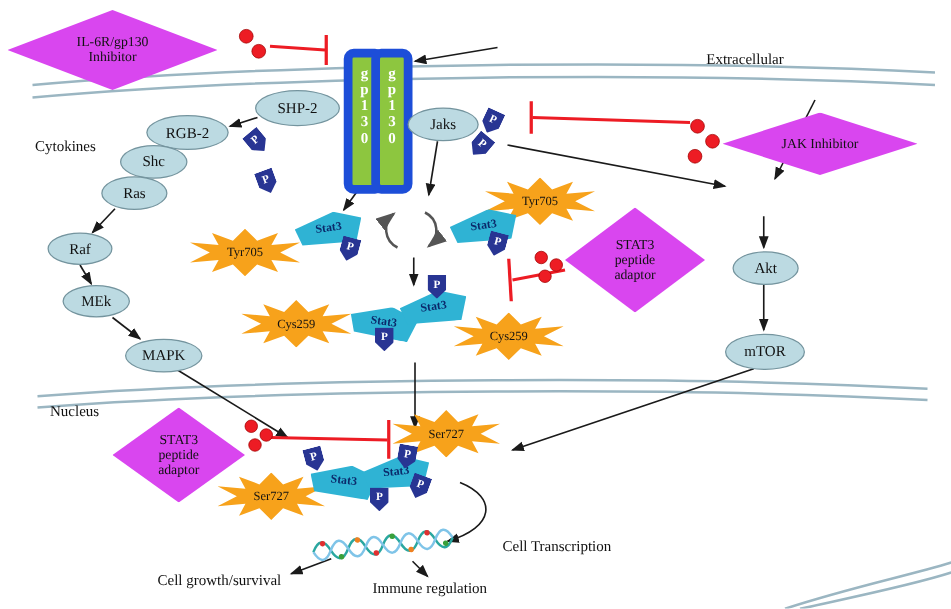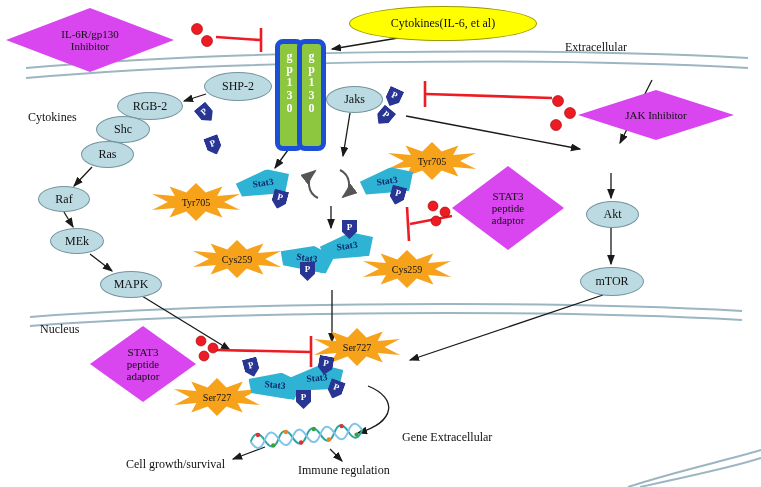--- a/index.html
+++ b/index.html
@@ -19,21 +19,21 @@
          clip-path:polygon(50% 0%,61% 25%,80% 9%,74% 34%,100% 29%,82% 50%,100% 71%,74% 66%,80% 91%,61% 75%,50% 100%,39% 75%,20% 91%,26% 66%,0% 71%,18% 50%,0% 29%,26% 34%,20% 9%,39% 25%);
          display:flex;align-items:center;justify-content:center;font-size:10px;color:#111;z-index:3}
   .pflag{position:absolute;width:15px;height:19px;background:#283593;
          clip-path:polygon(0 0,100% 0,100% 62%,50% 100%,0 62%);
          color:#fff;font-size:9px;font-weight:bold;display:flex;align-items:flex-start;
          justify-content:center;padding-top:2px;box-sizing:border-box;z-index:5}
   .stat3{position:absolute;width:54px;height:26px;background:#2FB3D4;
          clip-path:polygon(0 38%,60% 0,100% 30%,88% 100%,8% 90%);
          display:flex;align-items:center;justify-content:center;
          font-size:9.5px;font-weight:bold;color:#0b2a6b;z-index:4}
-  .gp130{position:absolute;width:19px;height:102px;background:#8DC63F;border:5px solid #1d4ed8;
+  .gp130{position:absolute;width:19px;height:102px;background:#8DC63F;border:7px solid #1d4ed8;
          border-radius:8px;display:flex;align-items:flex-start;justify-content:center;z-index:2}
   .gp130 span{width:11px;word-break:break-all;line-height:1.08;font-size:12px;font-weight:bold;
          color:#fff;text-align:center;margin-top:6px}
   .lbl{position:absolute;font-size:12px;color:#111;white-space:nowrap;z-index:2}
 </style>
 </head>
 <body>
 
 <div class="stage">
 
@@ -121,21 +121,20 @@
         <circle cx="328" cy="442" r="2.2" fill="#f08020"></circle>
       <circle cx="342" cy="430" r="2.2" fill="#e03030"></circle>
         <circle cx="356" cy="440" r="2.2" fill="#3aa03a"></circle>
     </g>
   </svg>
 
   <div class="lbl" style="left:565px;top:40px">Extracellular</div>
   <div class="lbl" style="left:28px;top:110px">Cytokines</div>
   <div class="lbl" style="left:40px;top:322px">Nucleus</div>
 
-  <div class="cytokine" style="left:349px;top:6px;width:186px;height:33px">Cytokines(IL-6, et al)</div>
 
   <div class="diamond" style="left:6px;top:8px;width:168px;height:64px">
     <span style="width:92px">IL-6R/gp130 Inhibitor</span>
   </div>
   <div class="diamond" style="left:578px;top:90px;width:156px;height:50px">
     <span style="width:112px">JAK Inhibitor</span>
   </div>
   <div class="diamond" style="left:452px;top:166px;width:112px;height:84px">
     <span style="width:52px">STAT3 peptide adaptor</span>
   </div>
@@ -181,17 +180,17 @@
   <div class="pflag" style="left:377px;top:107px;transform:rotate(40deg)">P</div>
   <div class="pflag" style="left:272px;top:190px;transform:rotate(15deg)">P</div>
   <div class="pflag" style="left:390px;top:186px;transform:rotate(15deg)">P</div>
   <div class="pflag" style="left:342px;top:220px">P</div>
   <div class="pflag" style="left:300px;top:262px">P</div>
   <div class="pflag" style="left:244px;top:358px;transform:rotate(-15deg)">P</div>
   <div class="pflag" style="left:318px;top:356px;transform:rotate(10deg)">P</div>
   <div class="pflag" style="left:296px;top:390px">P</div>
   <div class="pflag" style="left:328px;top:380px;transform:rotate(20deg)">P</div>
 
-  <div class="lbl" style="left:402px;top:430px">Gene Extracellular</div>
+  <div class="lbl" style="left:402px;top:430px">Cell Transcription</div>
   <div class="lbl" style="left:126px;top:457px">Cell growth/survival</div>
   <div class="lbl" style="left:298px;top:463px">Immune regulation</div>
 
 </div>
 
 </body></html>

